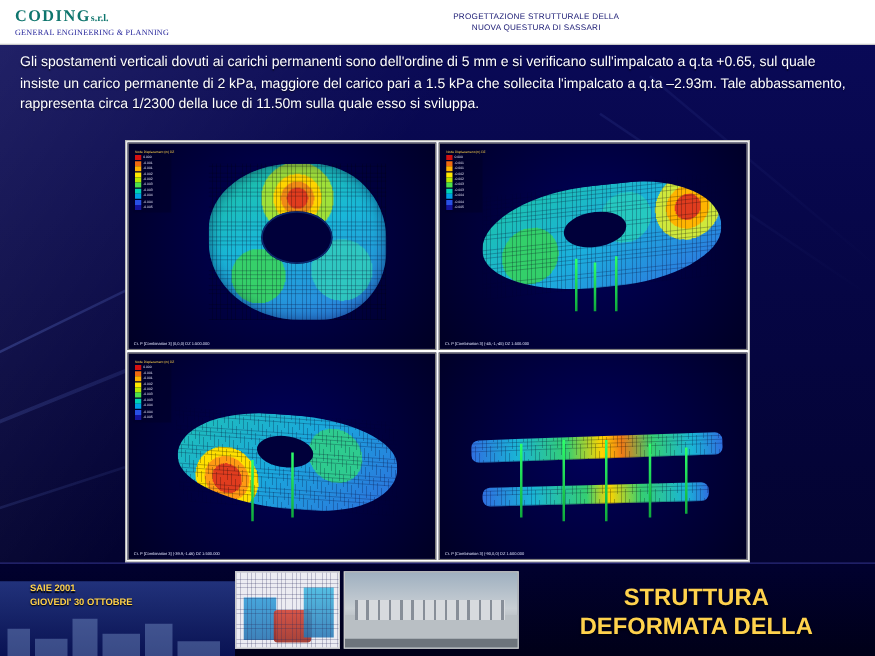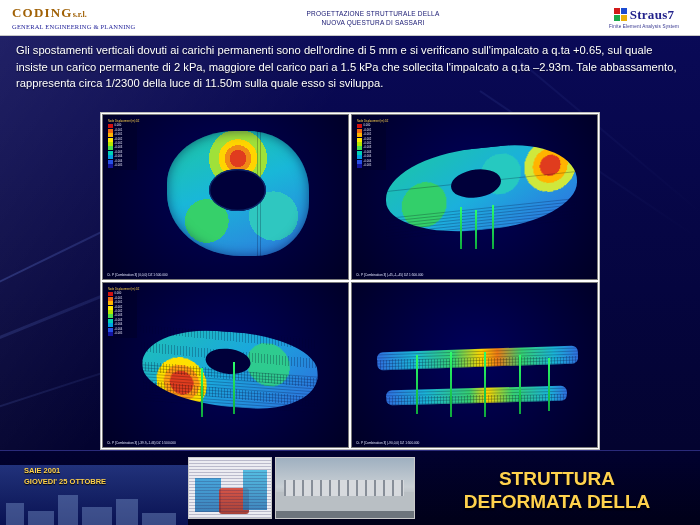--- a/index.html
+++ b/index.html
@@ -35,21 +35,21 @@
     display: flex; align-items: center;
   }
   .hdr-left {
     width: 158px; height: 36px;
     display: flex; flex-direction: column; justify-content: center;
     padding-left: 12px;
   }
   .coding-logo {
     font-family: "Liberation Serif", serif;
     font-size: 13px; font-weight: bold; letter-spacing: 1.2px;
-    color: #a16207; line-height: 13px;
+    color: #0f766e; line-height: 13px;
   }
   .coding-logo .srl { font-size: 8px; letter-spacing: 0; }
   .coding-sub {
     font-family: "Liberation Serif", serif;
     font-size: 6.5px; letter-spacing: 0.2px; color: #23239a;
     margin-top: 2px; white-space: nowrap;
   }
   .hdr-center {
     flex: 1; text-align: center;
     font-size: 6.5px; color: #151570; line-height: 9px;
@@ -172,32 +172,20 @@
   <div class="header">
     <div class="hdr-left">
       <div class="coding-logo">
         <span>CODING</span><span class="srl">s.r.l.</span>
       </div>
       <div class="coding-sub">GENERAL ENGINEERING  &amp;  PLANNING</div>
     </div>
     <div class="hdr-center">
       <div>PROGETTAZIONE STRUTTURALE DELLA</div>
       <div>NUOVA QUESTURA DI SASSARI</div>
-    </div>
-    <div class="hdr-right">
-      <div class="strauss-mark">
-        <span class="strauss-sq">
-          <i style="left:0;top:0;background:#d11a1a;"></i>
-          <i style="left:7px;top:0;background:#1a4ad1;"></i>
-          <i style="left:0;top:7px;background:#1aa84a;"></i>
-          <i style="left:7px;top:7px;background:#e8b00c;"></i>
-        </span>
-        <span class="strauss-name"><span>Straus</span><span>7</span></span>
-      </div>
-      <div class="strauss-sub">Finite Element Analysis System</div>
     </div>
   </div>
 
   <div class="lead">Gli spostamenti verticali dovuti ai carichi permanenti sono dell'ordine di 5 mm e si verificano sull'impalcato a q.ta +0.65, sul quale insiste un carico permanente di 2 kPa, maggiore del carico pari a 1.5 kPa che sollecita l'impalcato a q.ta –2.93m. Tale abbassamento, rappresenta circa 1/2300 della luce di 11.50m sulla quale esso si sviluppa.</div>
 
   <div class="figures">
 
     <div class="pane">
       <div class="pane-bg"></div>
 
@@ -423,21 +411,21 @@
       <div class="bldg" style="left:6px;  width:18px; height:22px;"></div>
       <div class="bldg" style="left:28px; width:26px; height:14px;"></div>
       <div class="bldg" style="left:58px; width:20px; height:30px;"></div>
       <div class="bldg" style="left:82px; width:30px; height:18px;"></div>
       <div class="bldg" style="left:116px;width:22px; height:26px;"></div>
       <div class="bldg" style="left:142px;width:34px; height:12px;"></div>
     </div>
 
     <div class="evt-text">
       <div>SAIE 2001</div>
-      <div>GIOVEDI' 25 OTTOBRE</div>
+      <div>GIOVEDI' 30 OTTOBRE</div>
     </div>
 
     <div class="thumb thumb-fem">
       <div style="position:absolute; inset:0; background:#ececf2;"></div>
       <div style="position:absolute; left:6px; bottom:6px; width:26px; height:34px; background:linear-gradient(180deg,#2a9ad8,#1f6fb0); opacity:.85;"></div>
       <div style="position:absolute; left:30px; bottom:4px; width:30px; height:26px; background:linear-gradient(180deg,#d23a2a,#9a2418); opacity:.85; border-radius:3px;"></div>
       <div style="position:absolute; left:54px; bottom:8px; width:24px; height:40px; background:linear-gradient(180deg,#3ab6e0,#2275b5); opacity:.85;"></div>
       <div style="position:absolute; inset:0; background-image:repeating-linear-gradient(0deg, rgba(40,40,90,.25) 0 .5px, rgba(0,0,0,0) .5px 3px), repeating-linear-gradient(90deg, rgba(40,40,90,.25) 0 .5px, rgba(0,0,0,0) .5px 3px);"></div>
       <span></span>
     </div>

